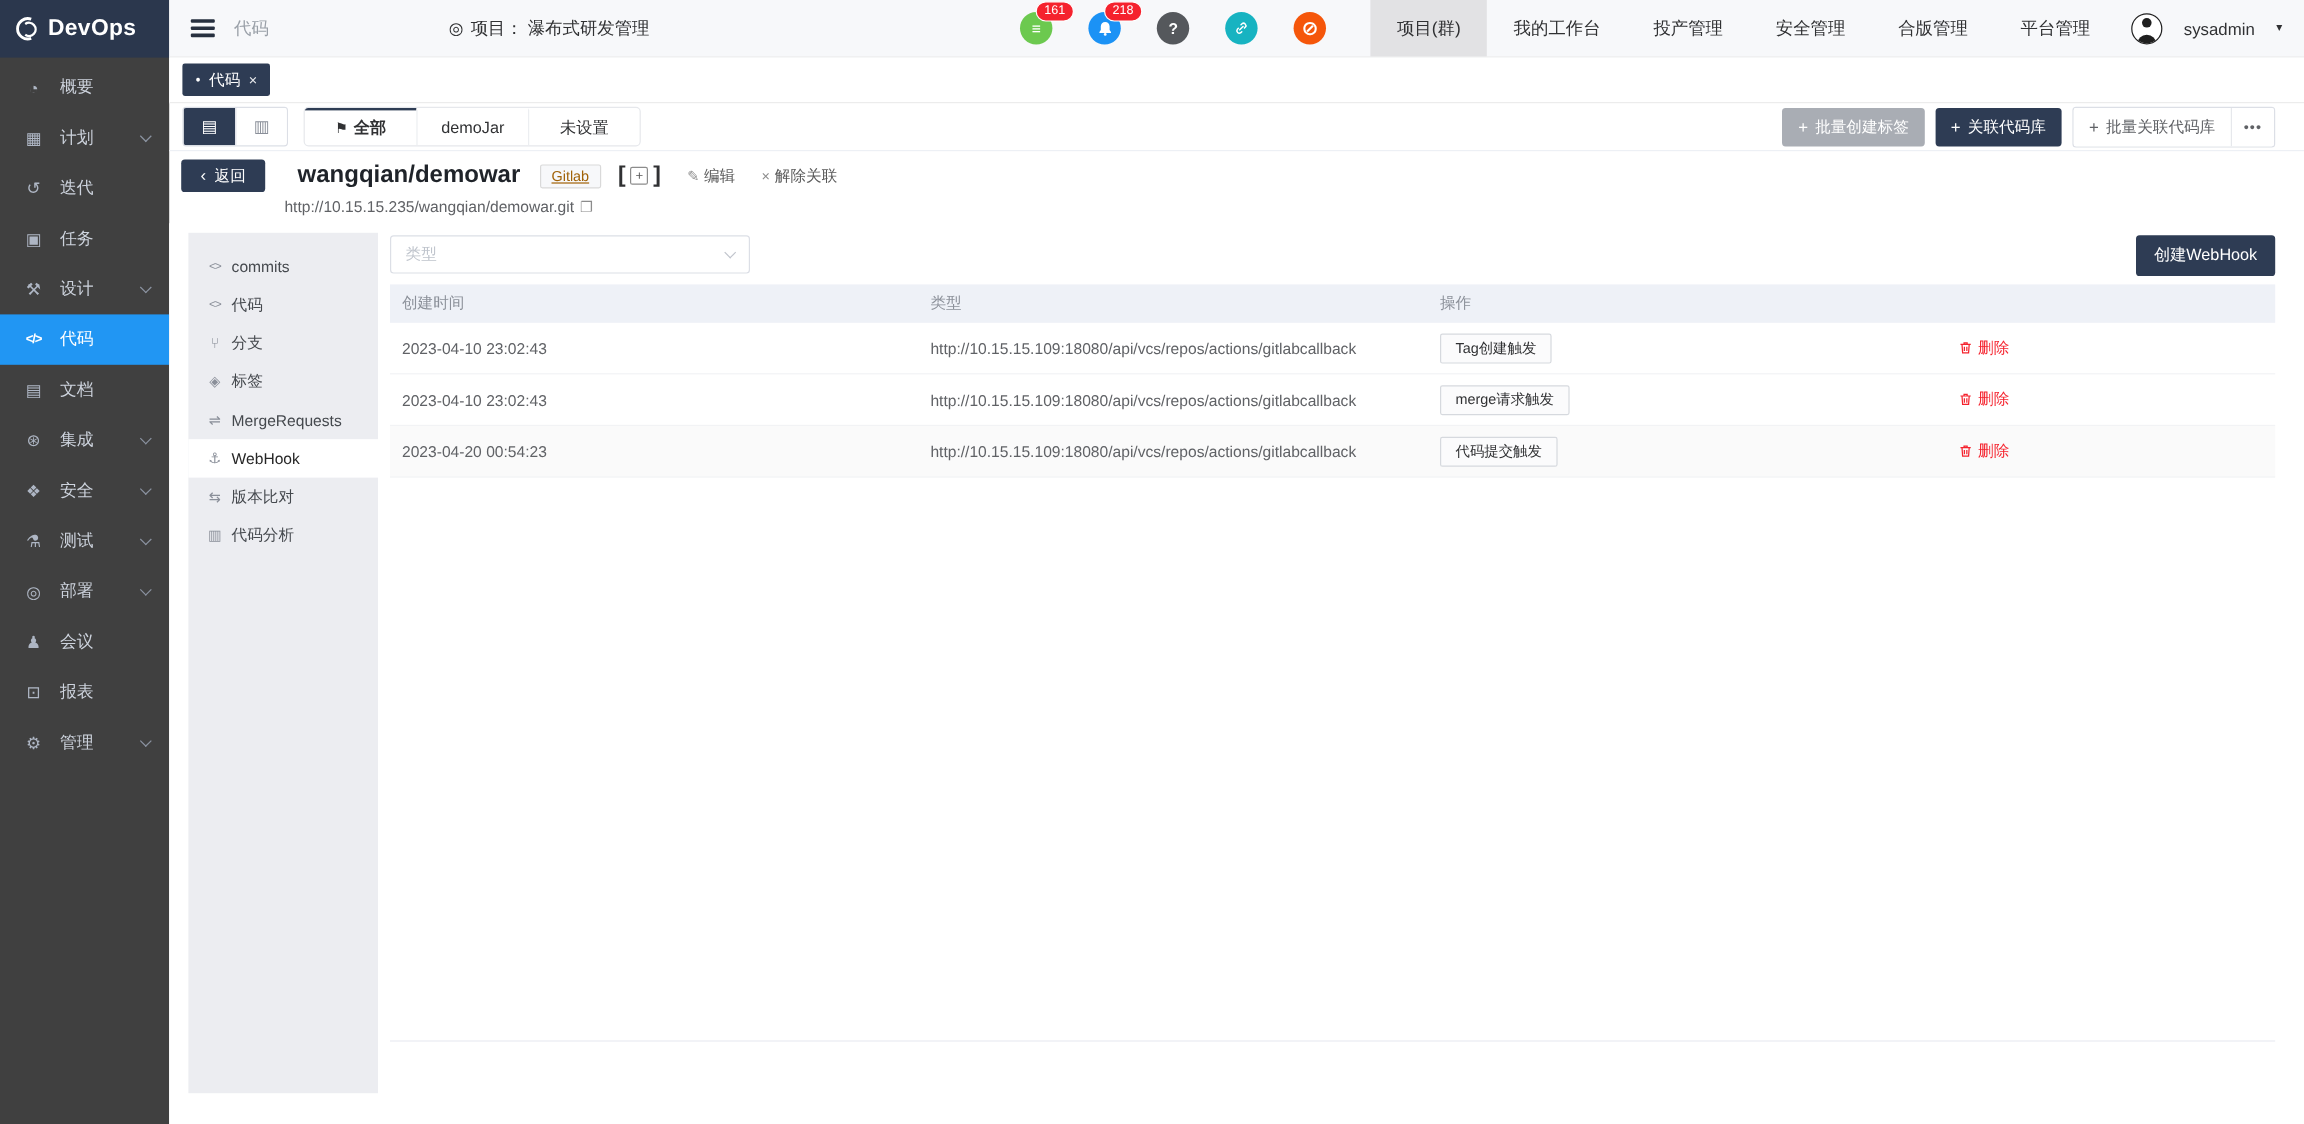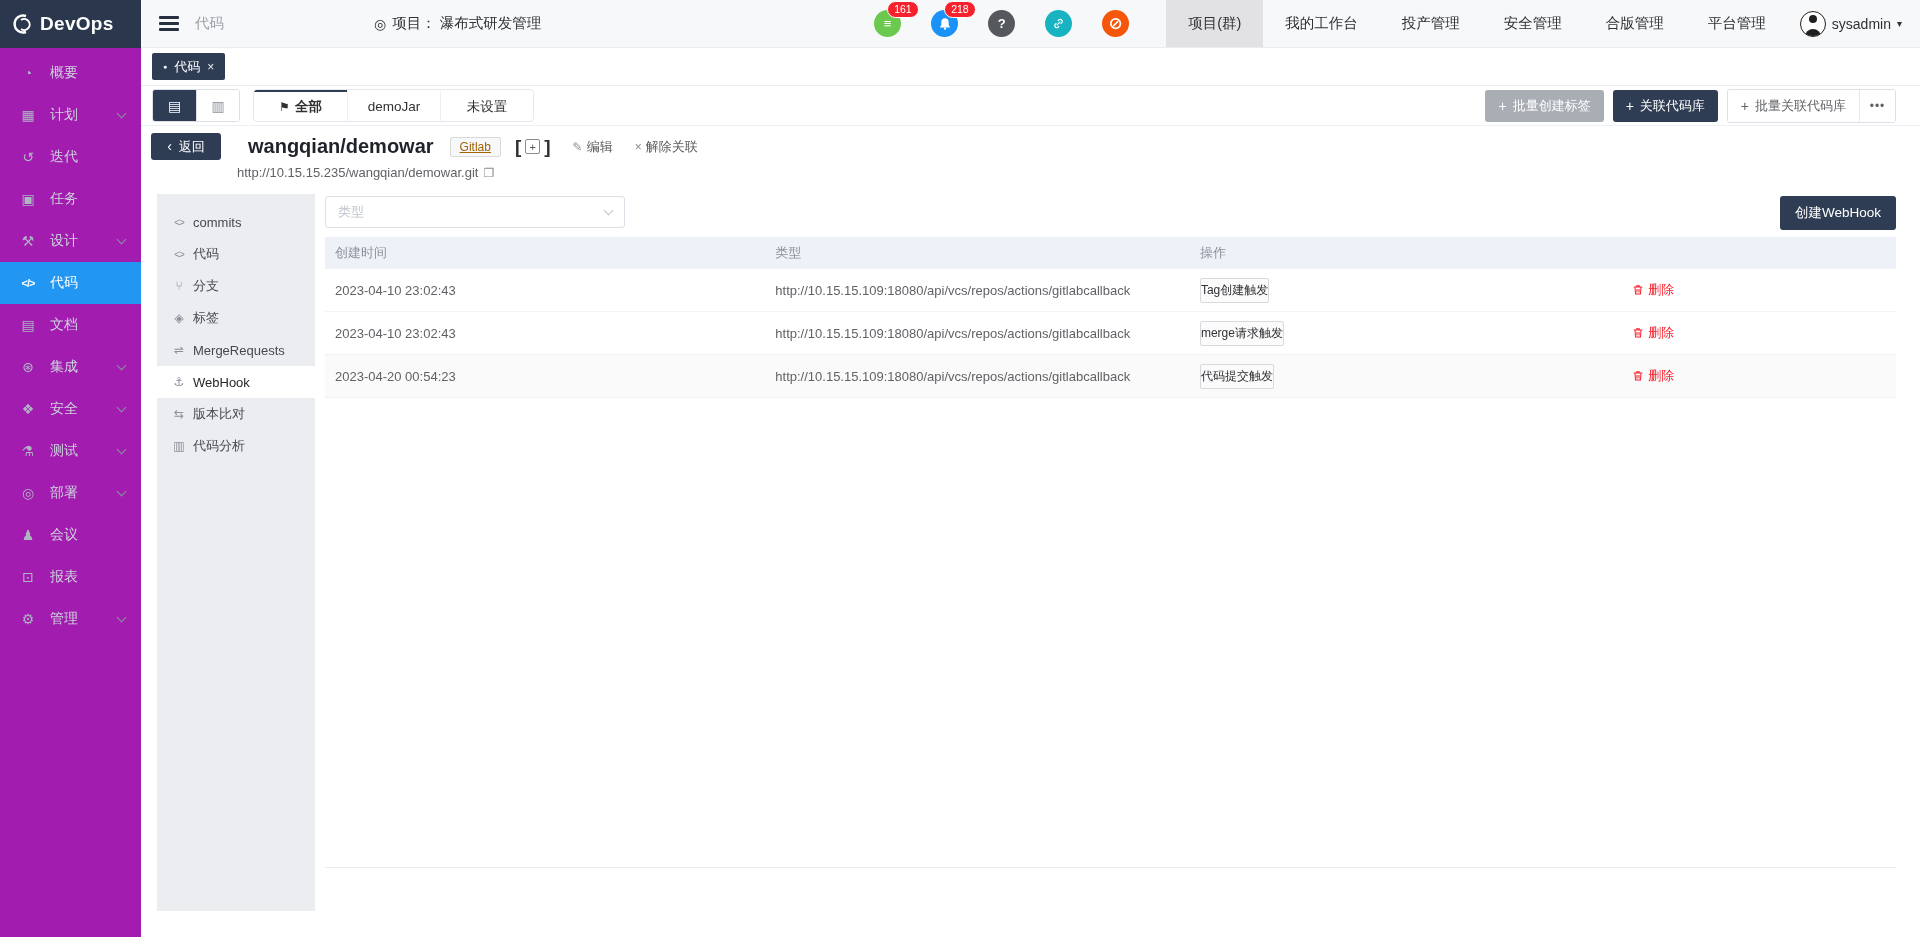--- a/index.html
+++ b/index.html
@@ -1,20 +1,20 @@
 <!DOCTYPE html>
 <html><head>
 <meta charset="utf-8">
 <style>
   * { margin:0; padding:0; box-sizing:border-box; }
   html,body { width:1920px; height:937px; overflow:hidden; font-family:"Liberation Sans","DejaVu Sans",sans-serif; font-size:14px; color:#303133; background:#fff; }
   .app { display:flex; width:100%; height:100%; }
 
   
-  .sidebar { width:141px; background:#a21caf; flex-shrink:0; display:flex; flex-direction:column; }
+  .sidebar { width:141px; background:#404040; flex-shrink:0; display:flex; flex-direction:column; }
   .logo-row { height:48px; display:flex; align-items:center; padding-left:12px; background:#2b374d; }
   .logo-text { color:#fff; font-size:19px; font-weight:bold; margin-left:6px; letter-spacing:.3px; }
   .side-menu { padding-top:4px; }
   .side-item { height:42px; display:flex; align-items:center; padding-left:18px; color:#cdd3dd; cursor:pointer; }
   .side-item .s-ico { width:20px; text-align:center; margin-right:12px; color:#aeb6c4; font-size:14px; font-style:normal; }
   .side-item .s-ico.code-ico { font-size:11px; font-weight:bold; letter-spacing:-1px; }
   .side-item.active { background:#2196f3; color:#fff; }
   .side-item.active .s-ico { color:#fff; }
   .chev { width:7px; height:7px; border-right:1.4px solid #8b93a1; border-bottom:1.4px solid #8b93a1; transform:rotate(45deg); margin-left:auto; margin-right:16px; visibility:hidden; margin-top:-3px;}
   .side-item.has-chev .chev { visibility:visible; }
@@ -29,21 +29,21 @@
   .hamburger i { display:block; height:2.5px; background:#27303f; margin:3.5px 0; border-radius:1px; }
   .crumb { color:#9aa0a8; margin-left:16px; font-size:14.5px; }
   .proj-title { margin-left:150px; display:flex; align-items:center; gap:6px; font-size:14.5px; color:#303133; }
   .eye { color:#303133; font-size:14px; }
   .top-right { margin-left:auto; display:flex; align-items:center; height:100%; }
   .circle-ico { position:relative; width:27px; height:27px; border-radius:50%; display:flex; align-items:center; justify-content:center; color:#fff; margin:0 15px; cursor:pointer; font-size:13px; font-weight:bold; }
   .badge { position:absolute; top:-9px; left:13px; background:#f5222d; color:#fff; font-size:10.5px; font-weight:normal; border-radius:9px; padding:1px 6px; border:1px solid #fff; line-height:1.2; }
   .nav-group { display:flex; align-items:flex-end; height:100%; margin-left:22px; }
   .nav-item { height:100%; display:flex; align-items:center; padding:0 22px; font-size:14.5px; color:#303133; cursor:pointer; white-space:nowrap; }
   .nav-item.active { background:#e2e2e4; }
-  .user-box { display:flex; align-items:center; gap:6px; padding:0 18px 0 12px; cursor:pointer; }
+  .user-box { display:flex; align-items:center; gap:18px; padding:0 18px 0 12px; cursor:pointer; }
   .avatar { width:26px; height:26px; border-radius:50%; background:#fff; border:1.6px solid #1f1f1f; position:relative; overflow:hidden; }
   .avatar::before { content:""; position:absolute; top:3px; left:8px; width:8px; height:8px; background:#1f1f1f; border-radius:50%; }
   .avatar::after { content:""; position:absolute; bottom:-4px; left:4px; width:16px; height:11px; background:#1f1f1f; border-radius:8px 8px 0 0; }
   .caret { font-size:10px; color:#303133; }
 
   
   .chip-row { height:38px; background:#fff; border-bottom:1px solid #ececec; display:flex; align-items:center; padding-left:11px; flex-shrink:0; }
   .chip { background:#2e3c54; color:#fff; height:27px; display:flex; align-items:center; gap:7px; padding:0 11px; border-radius:2px; font-size:13px; cursor:pointer; }
   .chip .dot { font-size:7px; }
   .chip .x { font-size:12px; opacity:.9; cursor:pointer; }
@@ -96,21 +96,21 @@
   .select-box { width:300px; height:32px; border:1px solid #dcdfe6; border-radius:3px; display:flex; align-items:center; padding:0 12px; color:#bfc4cc; font-size:13px; cursor:pointer; background:#fff; }
   .select-box .sel-chev { margin-left:auto; width:7px; height:7px; border-right:1.4px solid #c0c4cc; border-bottom:1.4px solid #c0c4cc; transform:rotate(45deg); margin-top:-4px; }
   .create-btn { height:34px; background:#2e3c54; color:#fff; border-radius:3px; padding:0 15px; display:flex; align-items:center; font-size:13.5px; cursor:pointer; }
   .table-wrap { margin-top:7px; display:flex; flex-direction:column; height:631px; border-bottom:1px solid #e9ecf2; }
   .t-row { display:grid; grid-template-columns:26.5% 25.5% 26% auto; align-items:center;gap:24px; }
   .t-head { background:#eef1f7; height:32px; color:#8c919a; font-size:13px; }
   .t-head > div { padding-left:10px; }
   .t-body-row { height:43px; border-bottom:1px solid #f2f3f5; font-size:13px; color:#606266; }
   .t-body-row > div { padding-left:10px; display:flex; align-items:center; }
   .t-body-row.shaded { background:#fafafa; }
-  .type-chip { border:1px solid #d6d9de; background:#fbfbfc; color:#303133; font-size:12px; padding:3px 0; border-radius:2px; }
+  .type-chip { border:1px solid #d6d9de; background:#fbfbfc; color:#303133; font-size:12px; padding:3px 12px; border-radius:2px; }
   .del-link { display:flex; align-items:center; gap:4px; color:#f5222d; cursor:pointer; }
   .spacer { flex:1; }
 </style>
 </head>
 <body>
 
 <div class="app">
 
   <div class="sidebar">
     <div class="logo-row">

